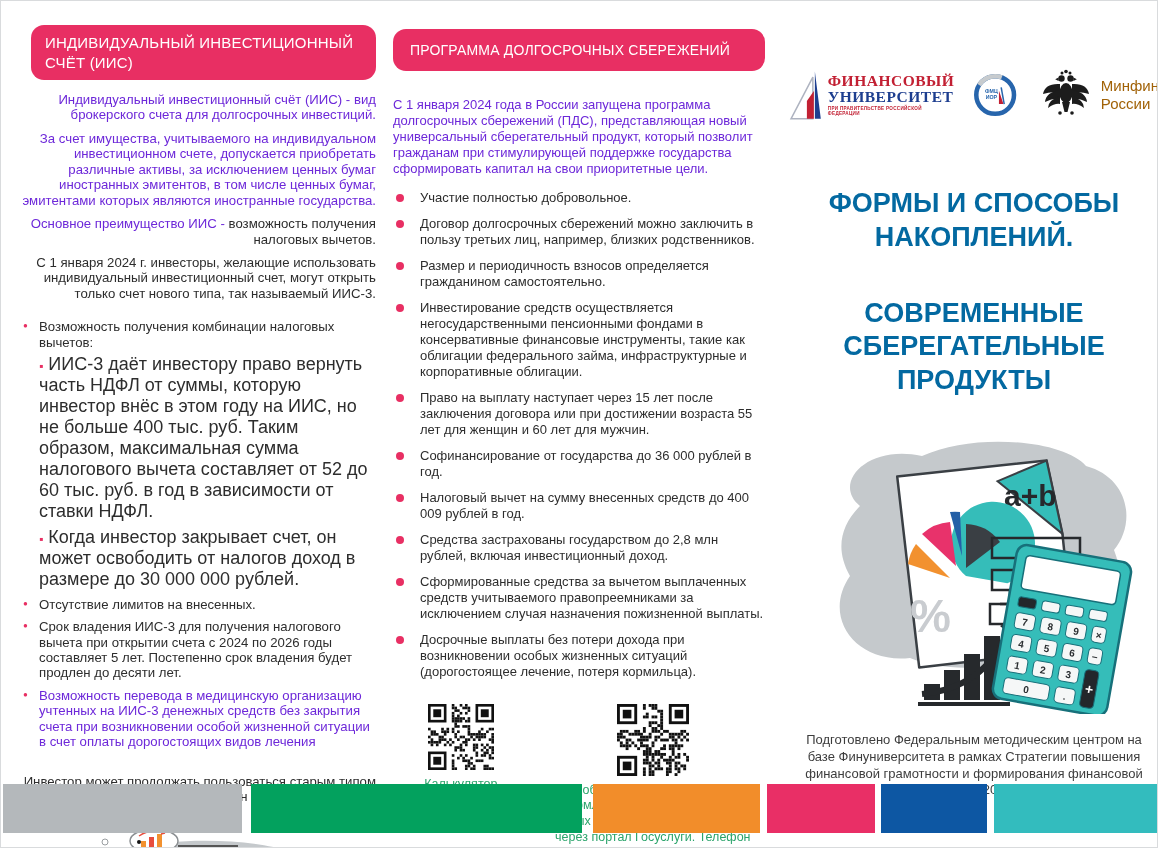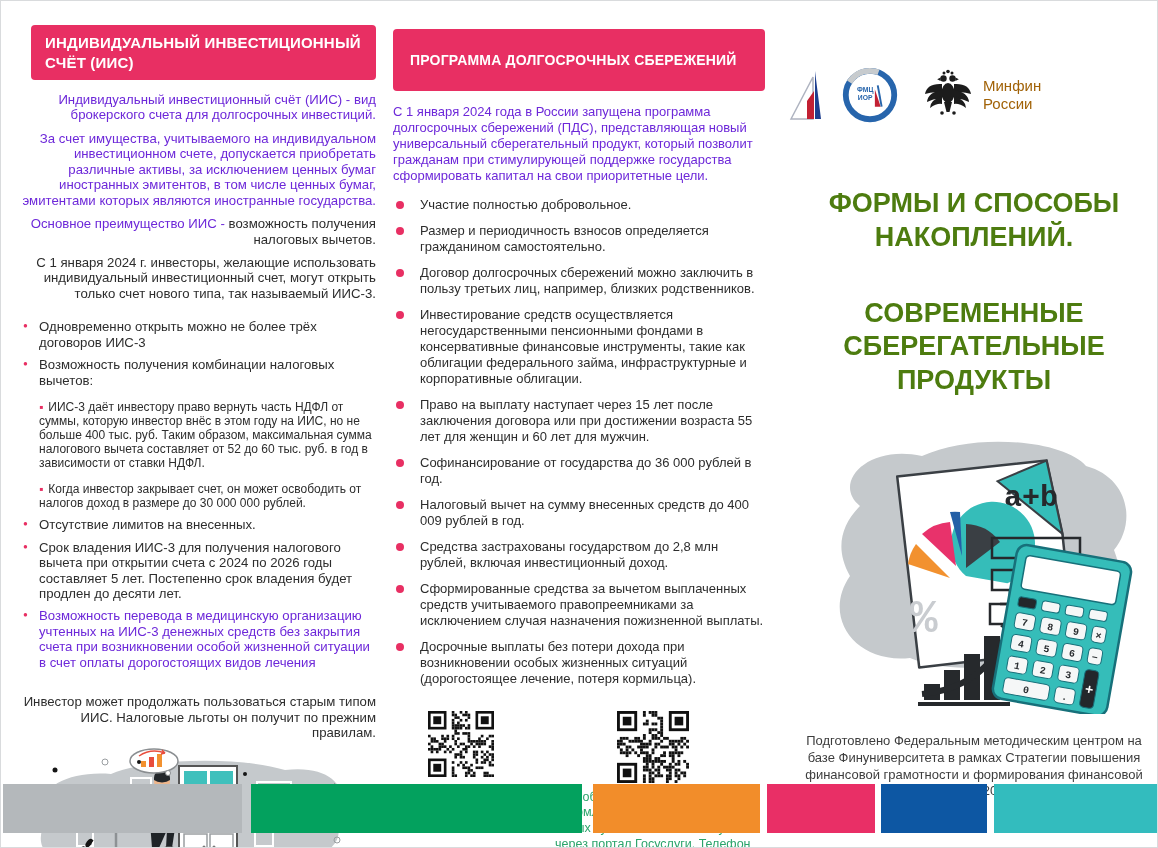--- a/index.html
+++ b/index.html
@@ -6,33 +6,33 @@
   body{font-family:"Liberation Sans", sans-serif; color:#2d2d2d;}
   .page{position:relative;width:1158px;height:848px;background:#fff;border:1px solid #d9dbdd;box-sizing:border-box;overflow:hidden;}
 
   
   .col{position:absolute;}
   .col-left{left:18px;top:24px;width:357px;}
   .col-mid{left:392px;top:28px;width:372px;}
   .col-right{left:788px;top:52px;width:370px;}
 
   
-  .pill{background:#E82F63;color:#fff;font-weight:bold;border-radius:4px;}
+  .pill{background:#E82F63;color:#fff;font-weight:normal;border-radius:13px;}
   .pill-left{margin:0 0 12px 12px;padding:8px 14px;font-size:15px;line-height:1.3;letter-spacing:.2px;}
-  .pill-mid{margin:0 0 13px 0;padding:22px 17px;font-size:14px;line-height:1.3;letter-spacing:.2px;}
+  .pill-mid{margin:0 0 26px 0;padding:12px 17px;font-size:14px;line-height:1.3;letter-spacing:.2px;}
 
   
   .col-left p{margin:0 0 8px 0;font-size:13.2px;line-height:1.17;text-align:right;}
   .pink{color:#6d28d9;}
   p.gap-lg{margin-bottom:18px;}
   .features-title{margin-bottom:6px;}
   ul.dots{list-style:none;margin:0;padding:0 0 0 20px;}
   ul.dots>li{position:relative;margin:0 0 7px 0;font-size:13.2px;line-height:1.17;}
   ul.dots>li::before{content:"●";color:#E82F63;font-size:8px;position:absolute;left:-16px;top:2px;}
-  li.sub{font-size:12px;line-height:1.17;margin:12px 0 2px 0;list-style:none;}
+  li.sub{font-size:18px;line-height:1.17;margin:4px 0 2px 0;list-style:none;}
   li.sub::before{content:"▪";color:#E82F63;margin-right:5px;font-size:12px;}
   ul.subs{margin:4px 0 2px 0;padding:0;}
   .note{margin-top:24px !important;text-align:justify;}
 
   
   .col-mid .intro{margin:0 0 13px 0;font-size:13px;line-height:1.23;}
   ul.bigdots{list-style:none;margin:0;padding:0;}
   ul.bigdots>li{position:relative;padding-left:27px;margin:0 0 10px 0;font-size:13px;line-height:1.23;}
   ul.bigdots>li::before{content:"";position:absolute;left:3px;top:4px;width:8px;height:8px;border-radius:50%;background:#E82F63;}
   .qr-row{display:flex;margin-top:24px;align-items:flex-start;}
@@ -44,24 +44,24 @@
 
   
   .logo-row{display:flex;align-items:center;gap:16px;height:84px;}
   .finuni{display:flex;align-items:center;gap:5px;}
   .finuni-text{font-family:"Liberation Serif", serif;font-weight:bold;line-height:1.05;}
   .finuni-l1{color:#C22033;font-size:15.5px;letter-spacing:.5px;}
   .finuni-l2{color:#1D3E8F;font-size:15.5px;letter-spacing:.5px;}
   .finuni-l3{color:#C22033;font-size:4.6px;font-family:"Liberation Sans",sans-serif;letter-spacing:.3px;margin-top:2px;}
   .minfin{display:flex;align-items:center;gap:8px;margin-left:4px;}
   .minfin-text{font-size:15px;line-height:1.2;color:#a16207;font-weight:500;}
-  .green-title{color:#4d7c0f;font-weight:bold;font-size:27px;line-height:1.25;text-align:center;}
+  .green-title{color:#0369a1;font-weight:bold;font-size:27px;line-height:1.25;text-align:center;}
   .title-1{margin:50px auto 0 auto;width:330px;}
   .title-2{margin:42px auto 0 auto;width:300px;}
-  .illustration-wrap{margin:28px auto 0 auto;width:320px;font-family:Liberation Mono, monospace;}
+  .illustration-wrap{margin:28px auto 0 auto;width:320px;}
   .r-footer{margin:14px auto 0 auto;width:350px;font-size:13px;line-height:1.3;color:#3d3d3d;text-align:center;}
 
   
   .palette{position:absolute;left:0;top:783px;width:1158px;height:49px;}
   .palette .seg{position:absolute;top:0;height:49px;}
   .seg0{left:2px;width:239px;}
   .seg1{left:250px;width:331px;}
   .seg2{left:592px;width:167px;}
   .seg3{left:766px;width:108px;}
   .seg4{left:880px;width:106px;}
@@ -72,21 +72,20 @@
 
 <div class="page">
 
   <section class="col col-left">
     <div class="pill pill-left">ИНДИВИДУАЛЬНЫЙ ИНВЕСТИЦИОННЫЙ СЧЁТ (ИИС)</div>
     <p class="pink">Индивидуальный инвестиционный счёт (ИИС) - вид брокерского счета для долгосрочных инвестиций.</p>
     <p class="pink">За счет имущества, учитываемого на индивидуальном инвестиционном счете, допускается приобретать различные активы, за исключением ценных бумаг иностранных эмитентов, в том числе ценных бумаг, эмитентами которых являются иностранные государства.</p>
     <p><span class="pink">Основное преимущество ИИС - </span><span>возможность получения налоговых вычетов.</span></p>
     <p class="gap-lg">С 1 января 2024 г. инвесторы, желающие использовать индивидуальный инвестиционный счет, могут открыть только счет нового типа, так называемый ИИС-3.</p>
     <ul class="dots">
-      <li>Одновременно открыть можно не более трёх договоров ИИС-3</li>
       <li>
         <span>Возможность получения комбинации налоговых вычетов:</span>
         <ul class="subs">
           <li class="sub">ИИС-3 даёт инвестору право вернуть часть НДФЛ от суммы, которую инвестор внёс в этом году на ИИС, но не больше 400 тыс. руб. Таким образом, максимальная сумма налогового вычета составляет от 52 до 60 тыс. руб. в год в зависимости от ставки НДФЛ.</li>
           <li class="sub">Когда инвестор закрывает счет, он может освободить от налогов доход в размере до 30 000 000 рублей.</li>
         </ul>
       </li>
       <li>Отсутствие лимитов на внесенных.</li>
       <li>Срок владения ИИС-3 для получения налогового вычета при открытии счета с 2024 по 2026 годы составляет 5 лет. Постепенно срок владения будет продлен до десяти лет.</li>
       <li class="pink">Возможность перевода в медицинскую организацию учтенных на ИИС-3 денежных средств без закрытия счета при возникновении особой жизненной ситуации в счет оплаты дорогостоящих видов лечения</li>
@@ -168,22 +167,22 @@
         <circle cx="222" cy="108" r="3" fill="none" stroke="#fff"></circle>
       </g>
     </svg>
   </section>
 
   <section class="col col-mid">
     <div class="pill pill-mid">ПРОГРАММА ДОЛГОСРОЧНЫХ СБЕРЕЖЕНИЙ</div>
     <p class="intro pink">С 1 января 2024 года в России запущена программа долгосрочных сбережений (ПДС), представляющая новый универсальный сберегательный продукт, который позволит гражданам при стимулирующей поддержке государства сформировать капитал на свои приоритетные цели.</p>
     <ul class="bigdots">
       <li>Участие полностью добровольное.</li>
+      <li>Договор долгосрочных сбережений можно заключить в пользу третьих лиц, например, близких родственников.</li>
       <li>Размер и периодичность взносов определяется гражданином самостоятельно.</li>
-      <li>Договор долгосрочных сбережений можно заключить в пользу третьих лиц, например, близких родственников.</li>
       <li>Инвестирование средств осуществляется негосударственными пенсионными фондами в консервативные финансовые инструменты, такие как облигации федерального займа, инфраструктурные и корпоративные облигации.</li>
       <li>Право на выплату наступает через 15 лет после заключения договора или при достижении возраста 55 лет для женщин и 60 лет для мужчин.</li>
       <li>Софинансирование от государства до 36 000 рублей в год.</li>
       <li>Налоговый вычет на сумму внесенных средств до 400 009 рублей в год.</li>
       <li>Средства застрахованы государством до 2,8 млн рублей, включая инвестиционный доход.</li>
       <li>Сформированные средства за вычетом выплаченных средств учитываемого правопреемниками за исключением случая назначения пожизненной выплаты.</li>
       <li>Досрочные выплаты без потери дохода при возникновении особых жизненных ситуаций (дорогостоящее лечение, потеря кормильца).</li>
     </ul>
     <div class="qr-row">
       <figure class="qr-fig left">
@@ -567,20 +566,25 @@
   </section>
 
   <section class="col col-right">
     <div class="logo-row">
       <div class="finuni">
         <svg width="34" height="56" viewBox="0 0 34 56">
           <path d="M2,52 L24,10 L24,52 Z" fill="#fff" stroke="#aeb3c0" stroke-width="1.5"></path>
           <path d="M26,4 L32,52 L26,52 Z" fill="#1D3E8F"></path>
           <path d="M18,34 L25,24 L25,52 L18,52 Z" fill="#C22033"></path>
         </svg>
+        <div class="finuni-text">
+          <div class="finuni-l1">ФИНАНСОВЫЙ</div>
+          <div class="finuni-l2">УНИВЕРСИТЕТ</div>
+          <div class="finuni-l3">ПРИ ПРАВИТЕЛЬСТВЕ РОССИЙСКОЙ ФЕДЕРАЦИИ</div>
+        </div>
       </div>
       <svg width="62" height="62" viewBox="0 0 64 64">
         <circle cx="32" cy="32" r="25" fill="none" stroke="#2765AC" stroke-width="6"></circle>
         <circle cx="32" cy="32" r="25" fill="none" stroke="#C7CBCE" stroke-width="6" stroke-dasharray="34 124" stroke-dashoffset="66"></circle>
         <text x="27" y="29" font-size="7" font-weight="bold" fill="#2765AC" text-anchor="middle">ФМЦ</text>
         <text x="27" y="37" font-size="7" font-weight="bold" fill="#2765AC" text-anchor="middle">ИОР</text>
         <path d="M37,26 L43,44 L37,44 Z" fill="#C22033"></path>
         <path d="M40,22 L44,44" stroke="#2765AC" stroke-width="2" fill="none"></path>
       </svg>
       <div class="minfin">

